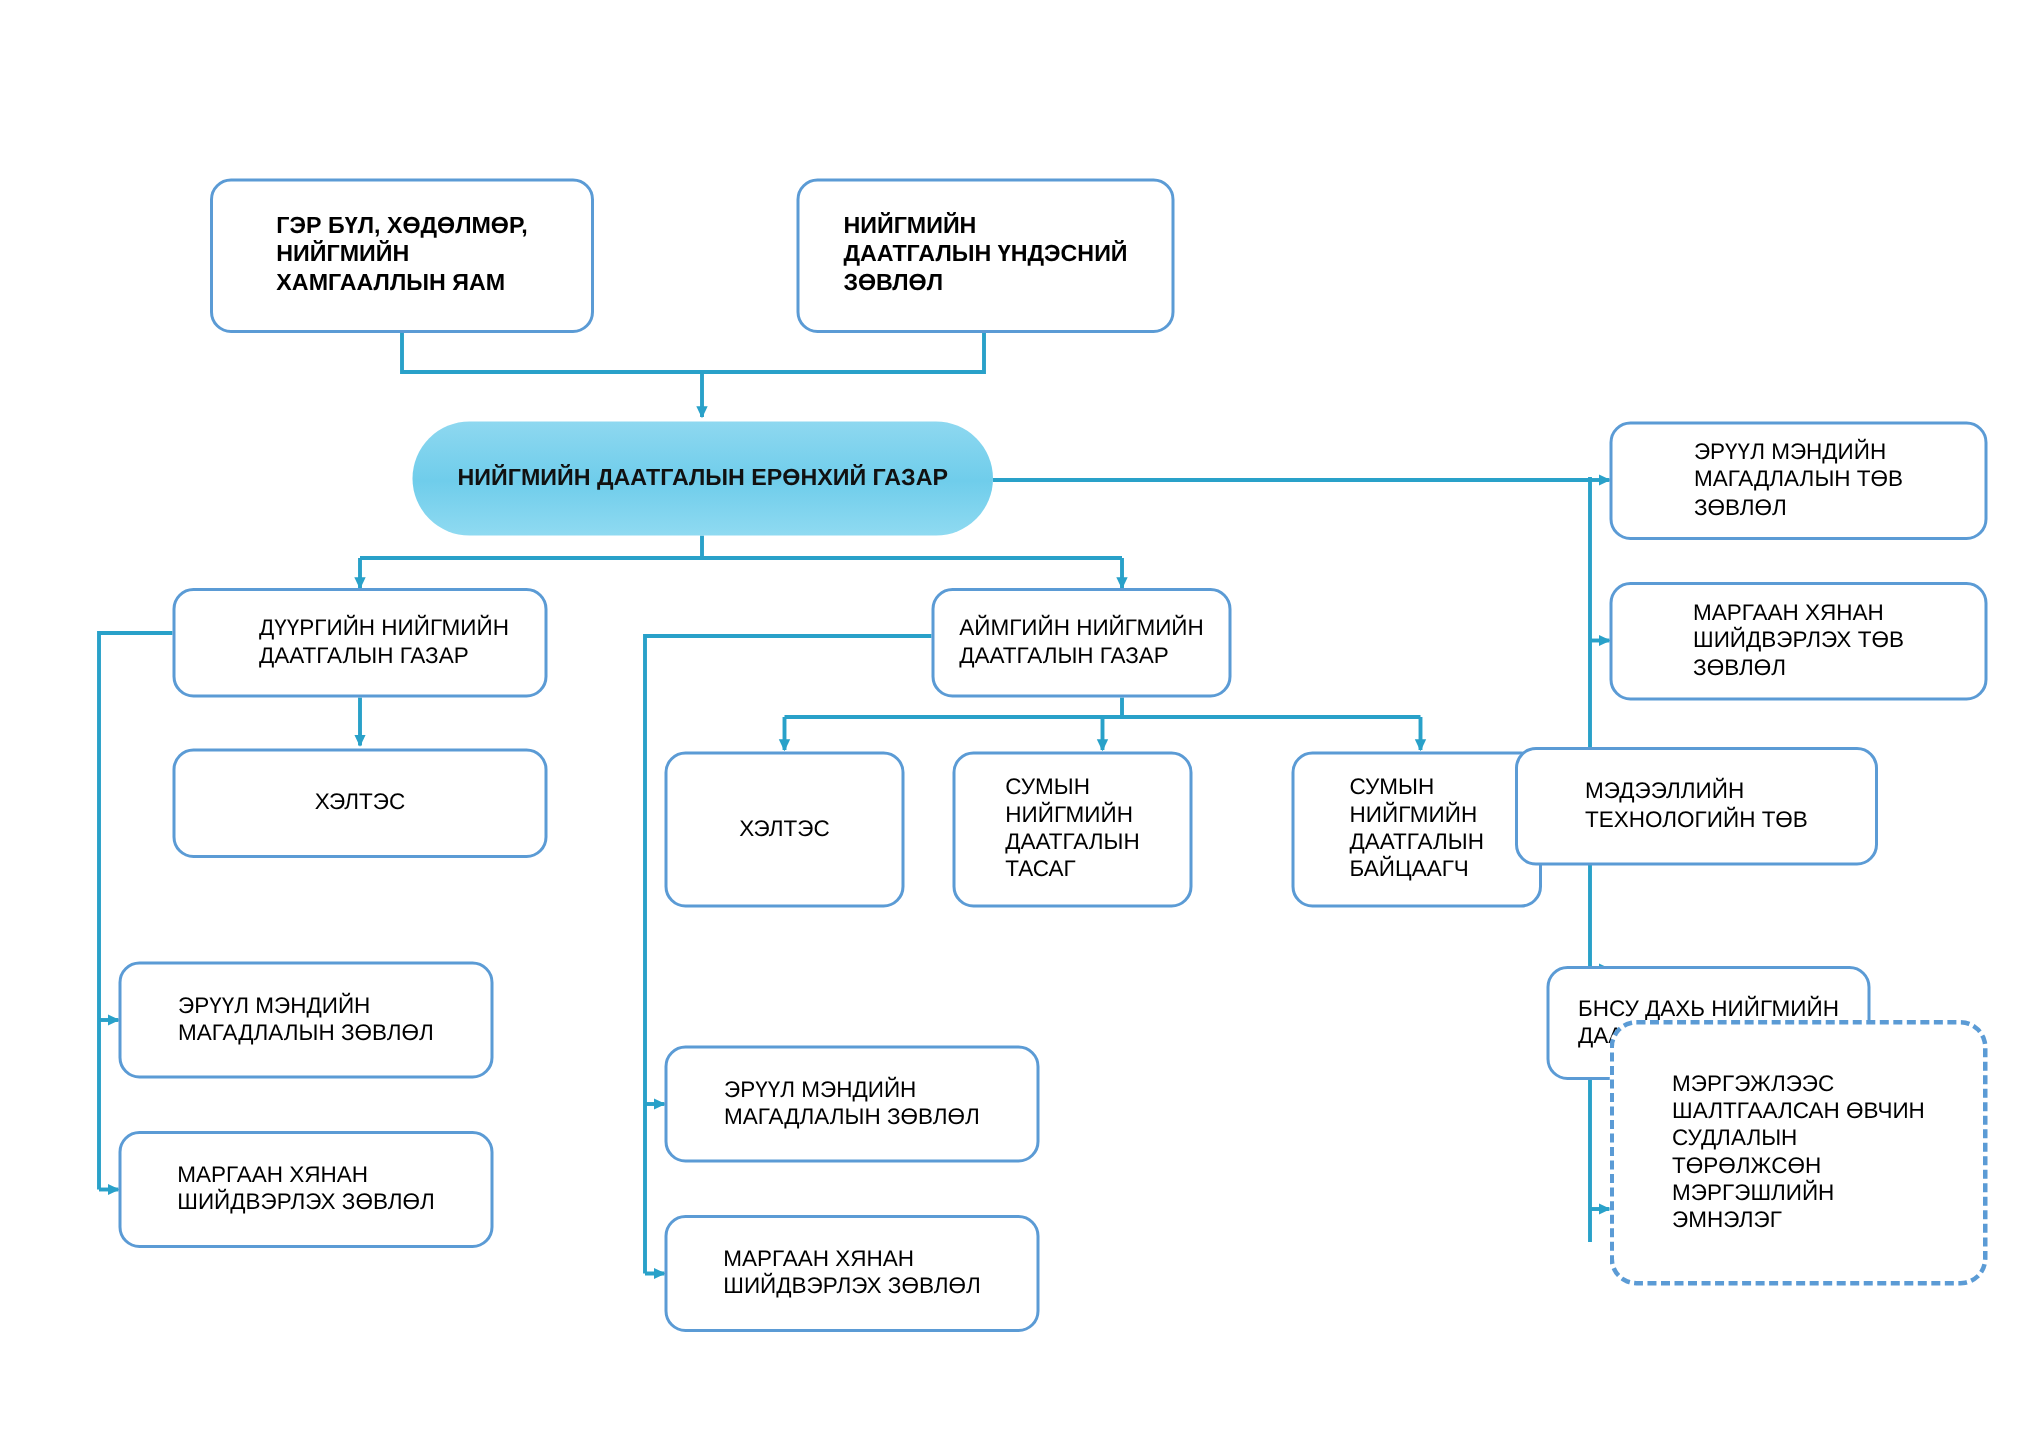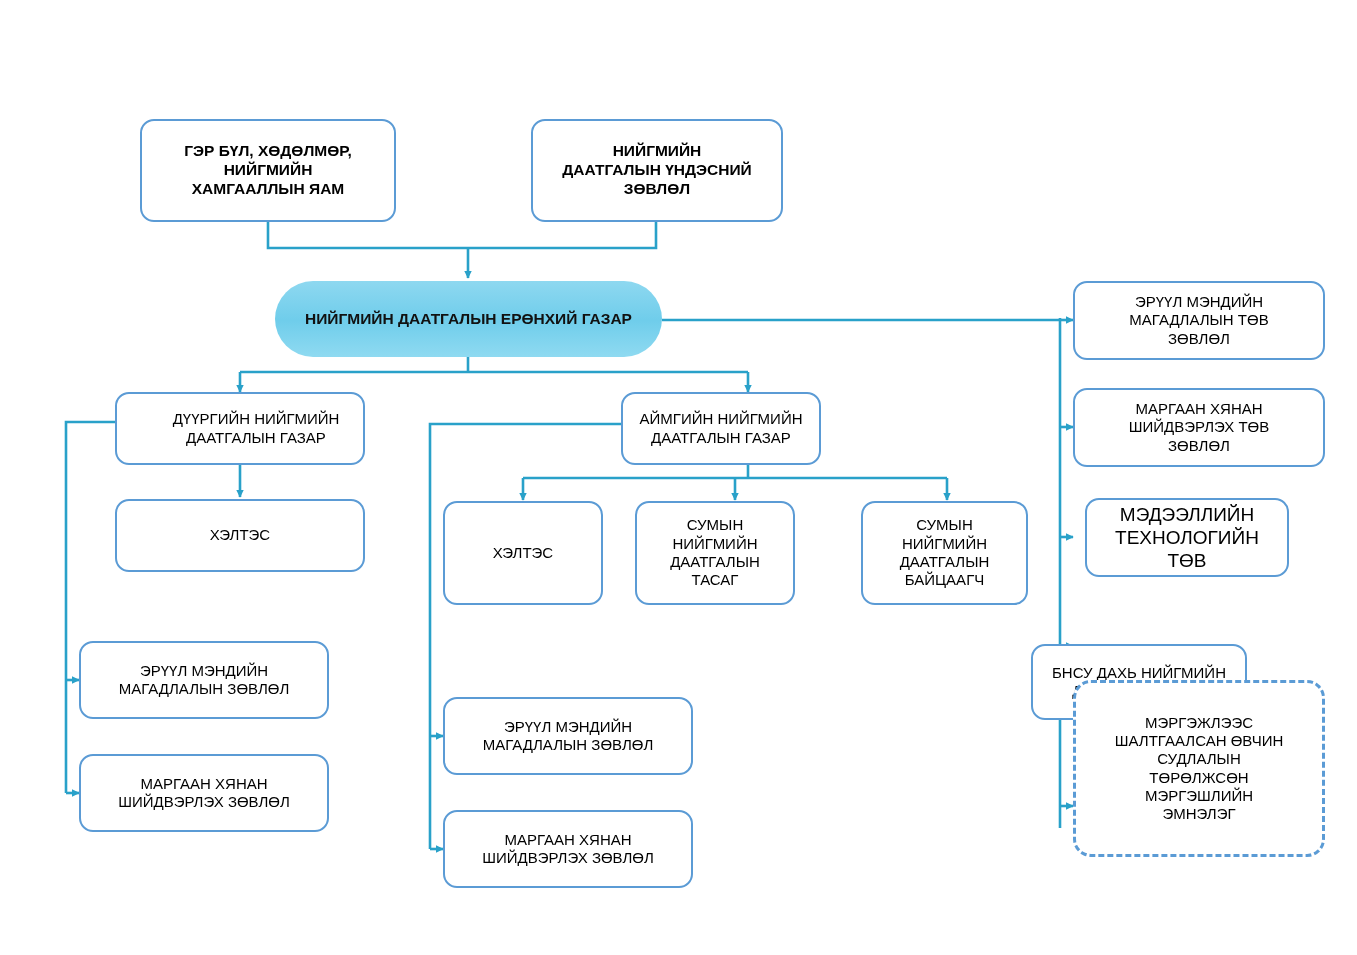--- a/index.html
+++ b/index.html
@@ -17,21 +17,21 @@
     height: 955px;
     background: #ffffff;
     overflow: hidden;
   }
   .node {
     position: absolute;
     box-sizing: border-box;
     display: flex;
     align-items: center;
     justify-content: center;
-    text-align: center;
+    text-align: left;
     border: 2px solid #5B9BD5;
     border-radius: 14px;
     background: #ffffff;
     color: #000000;
     line-height: 1.22;
     padding: 4px 6px;
     white-space: pre-line;
   }
   .node.bold {
     font-weight: bold;
@@ -151,21 +151,21 @@
 ШИЙДВЭРЛЭХ ЗӨВЛӨЛ</div>
 
   <div class="node" style="left:1073px; top:281px; width:252px; height:79px; font-size:15px;">ЭРҮҮЛ МЭНДИЙН
 МАГАДЛАЛЫН ТӨВ
 ЗӨВЛӨЛ</div>
 
   <div class="node" style="left:1073px; top:388px; width:252px; height:79px; font-size:15px;">МАРГААН ХЯНАН
 ШИЙДВЭРЛЭХ ТӨВ
 ЗӨВЛӨЛ</div>
 
-  <div class="node" style="left:1085px; top:498px; width:204px; height:79px; font-size:19px;">МЭДЭЭЛЛИЙН
+  <div class="node" style="left:1010px; top:498px; width:242px; height:79px; font-size:15px;">МЭДЭЭЛЛИЙН
 ТЕХНОЛОГИЙН ТӨВ</div>
 
   <div class="node" style="left:1031px; top:608px; width:216px; height:76px; font-size:15px;margin-top:36px;">БНСУ ДАХЬ НИЙГМИЙН
 ДААТГАЛЫН АЛБА</div>
 
   <div class="node dashed" style="left:1073px; top:680px; width:252px; height:177px; font-size:15px;">МЭРГЭЖЛЭЭС
 ШАЛТГААЛСАН ӨВЧИН
 СУДЛАЛЫН
 ТӨРӨЛЖСӨН
 МЭРГЭШЛИЙН

